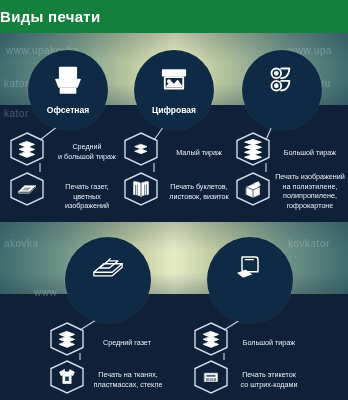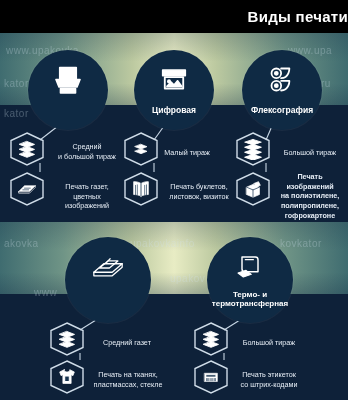--- a/index.html
+++ b/index.html
@@ -13,22 +13,22 @@
     position: relative;
     width: 348px; height: 400px;
     background: #0e2139;
     overflow: hidden;
   }
 
   
   .titlebar {
     position: absolute; left: 0; top: 0;
     width: 348px; height: 33px;
-    background: #000000;
-    display: flex; align-items: center; justify-content: flex-end;
+    background: #15803d;
+    display: flex; align-items: center; justify-content: flex-start;
   }
   .titlebar .title {
     color: #ffffff;
     font-size: 15px;
     font-weight: bold;
     letter-spacing: .3px;
   }
 
   
   .band {
@@ -112,21 +112,21 @@
   </div>
 
   <div id="watermark-layer">
       <div class="wm" style="left: 6px; top: 45px;">www.upakovka</div>
       <div class="wm" style="left: 288px; top: 45px;">www.upa</div>
       <div class="wm" style="left: 4px; top: 78px;">kator.ru</div>
       <div class="wm" style="left: 305px; top: 78px;">tor.ru</div>
       <div class="wm" style="left: 4px; top: 108px;">kator</div>
       <div class="wm" style="left: 4px; top: 238px; text-align: right;">akovka</div>
       <div class="wm" style="left: 130px; top: 238px;">upakovkainfo</div>
-      <div class="wm" style="left: 280px; top: 238px;">kovkator</div>
+      <div class="wm" style="left: 288px; top: 238px;">kovkator</div>
       <div class="wm" style="left: 34px; top: 273px; margin-top: 14px;">www</div>
       <div class="wm" style="left: 170px; top: 273px; text-align: right;">upakov</div>
     </div>
 
   <svg class="conn" viewBox="0 0 348 400">
 
     <line x1="58" y1="126" x2="40" y2="140"></line>
     <line x1="40" y1="163" x2="40" y2="172"></line>
 
     <line x1="164" y1="126" x2="154" y2="140"></line>
@@ -144,20 +144,21 @@
 
   <div id="nodes">
       <div class="circle" style="left: 28px; top: 50px; width: 80px; height: 80px;">
         <div class="ic">
           <svg width="36" height="36" viewBox="0 0 48 48" fill="none" stroke="#ffffff" stroke-width="2.2" stroke-linejoin="round" stroke-linecap="round">
             <rect x="13" y="6" width="22" height="15" fill="#fff" stroke="#fff"></rect>
             <path d="M8 22h32l-4 10H12z" fill="#fff" stroke="#fff"></path>
             <path d="M14 34h20v6H14z" fill="#fff" stroke="#fff"></path>
           </svg>
         </div>
+        <div class="clabel">Офсетная</div>
       </div>
       <div class="hexwrap" style="left: 10px; top: 132px; width: 34px; height: 34px; position: absolute;">
         <svg class="hex" width="34" height="34" viewBox="0 0 34 34">
           <polygon class="hout" points="17,1 33,8.5 33,25.5 17,33 1,25.5 1,8.5"></polygon>
         </svg>
         <div style="position:absolute;left:0;top:0;width:34px;height:34px;display:flex;align-items:center;justify-content:center">
           <svg width="22" height="20" viewBox="0 0 48 48" fill="none" stroke="#ffffff" stroke-width="2.2" stroke-linejoin="round" stroke-linecap="round">
             <path d="M24 6l18 7-18 7-18-7z" fill="#fff" stroke="#fff"></path>
             <path d="M24 18l18 7-18 7-18-7z" fill="#fff" stroke="#fff"></path>
             <path d="M24 30l18 7-18 7-18-7z" fill="#fff" stroke="#fff"></path>
@@ -195,21 +196,21 @@
         <svg class="hex" width="34" height="34" viewBox="0 0 34 34">
           <polygon class="hout" points="17,1 33,8.5 33,25.5 17,33 1,25.5 1,8.5"></polygon>
         </svg>
         <div style="position:absolute;left:0;top:0;width:34px;height:34px;display:flex;align-items:center;justify-content:center">
           <svg width="22" height="16" viewBox="0 0 48 48" fill="none" stroke="#ffffff" stroke-width="2.2" stroke-linejoin="round" stroke-linecap="round">
             <path d="M24 10l18 7-18 7-18-7z" fill="#fff" stroke="#fff"></path>
             <path d="M24 24l18 7-18 7-18-7z" fill="#fff" stroke="#fff"></path>
           </svg>
         </div>
       </div>
-      <div class="dtext" style="left: 156px; top: 148px; width: 62px; white-space: pre-line;">Малый тираж</div>
+      <div class="dtext" style="left: 168px; top: 148px; width: 62px; white-space: pre-line;">Малый тираж</div>
       <div class="hexwrap" style="left: 124px; top: 172px; width: 34px; height: 34px; position: absolute;">
         <svg class="hex" width="34" height="34" viewBox="0 0 34 34">
           <polygon class="hout" points="17,1 33,8.5 33,25.5 17,33 1,25.5 1,8.5"></polygon>
         </svg>
         <div style="position:absolute;left:0;top:0;width:34px;height:34px;display:flex;align-items:center;justify-content:center">
           <svg width="22" height="22" viewBox="0 0 48 48" fill="none" stroke="#ffffff" stroke-width="2.2" stroke-linejoin="round" stroke-linecap="round">
             <path d="M24 12c-4-3-10-4-16-4v28c6 0 12 1 16 4z" fill="#fff" stroke="#fff" stroke-width="1.6"></path>
             <path d="M24 12c4-3 10-4 16-4v28c-6 0-12 1-16 4z" fill="#fff" stroke="#fff" stroke-width="1.6"></path>
             <path d="M24 12v28" stroke="#17334f" stroke-width="1.8"></path>
             <path d="M12 16v20M16 15v21M32 16v20M36 15v21" stroke="#17334f" stroke-width="1.4"></path>
@@ -222,21 +223,20 @@
         <div class="ic">
           <svg width="33" height="33" viewBox="0 0 48 48" fill="none" stroke="#ffffff" stroke-width="2.2" stroke-linejoin="round" stroke-linecap="round">
             <circle cx="15" cy="15" r="7" stroke="#fff" stroke-width="2.6"></circle>
             <circle cx="15" cy="15" r="2.4" fill="#fff"></circle>
             <path d="M22 8h12c0 0 0 14-12 14" stroke="#fff" stroke-width="2.6"></path>
             <circle cx="15" cy="33" r="7" stroke="#fff" stroke-width="2.6"></circle>
             <circle cx="15" cy="33" r="2.4" fill="#fff"></circle>
             <path d="M22 26h12c0 0 0 14-12 14" stroke="#fff" stroke-width="2.6"></path>
           </svg>
         </div>
-        <div class="clabel">Флексография</div>
       </div>
       <div class="hexwrap" style="left: 236px; top: 132px; width: 34px; height: 34px; position: absolute;">
         <svg class="hex" width="34" height="34" viewBox="0 0 34 34">
           <polygon class="hout" points="17,1 33,8.5 33,25.5 17,33 1,25.5 1,8.5"></polygon>
         </svg>
         <div style="position:absolute;left:0;top:0;width:34px;height:34px;display:flex;align-items:center;justify-content:center">
           <svg width="22" height="22" viewBox="0 0 48 48" fill="none" stroke="#ffffff" stroke-width="2.2" stroke-linejoin="round" stroke-linecap="round">
             <path d="M24 3l18 6-18 6-18-6z" fill="#fff" stroke="#fff"></path>
             <path d="M24 14l18 6-18 6-18-6z" fill="#fff" stroke="#fff"></path>
             <path d="M24 25l18 6-18 6-18-6z" fill="#fff" stroke="#fff"></path>
@@ -251,21 +251,21 @@
         </svg>
         <div style="position:absolute;left:0;top:0;width:34px;height:34px;display:flex;align-items:center;justify-content:center">
           <svg width="22" height="22" viewBox="0 0 48 48" fill="none" stroke="#ffffff" stroke-width="2.2" stroke-linejoin="round" stroke-linecap="round">
             <path d="M10 20l14-6 14 6v16l-14 6-14-6z" fill="#fff" stroke="#fff" stroke-width="1.6"></path>
             <path d="M10 20l14 6 14-6" fill="none" stroke="#17334f" stroke-width="1.6"></path>
             <path d="M24 26v16" stroke="#17334f" stroke-width="1.6"></path>
             <path d="M26 12l10-4 4 8-10 4z" fill="#fff" stroke="#fff" stroke-width="1.6"></path>
           </svg>
         </div>
       </div>
-      <div class="dtext" style="left: 274px; top: 172px; width: 72px; white-space: pre-line; font-weight: bold;">Печать изображений
+      <div class="dtext" style="left: 274px; top: 172px; width: 72px; white-space: pre-line;">Печать изображений
 на полиэтилене,
 полипропилене,
 гофрокартоне</div>
       <div class="circle" style="left: 65px; top: 237px; width: 86px; height: 86px;">
         <div class="ic">
           <svg width="44" height="34" viewBox="0 0 48 48" fill="none" stroke="#ffffff" stroke-width="2.2" stroke-linejoin="round" stroke-linecap="round">
             <path d="M4 30l14-12h26l-14 12z" stroke="#fff" stroke-width="1.8"></path>
             <path d="M4 30v5l26 0 14-12v-5" stroke="#fff" stroke-width="1.8"></path>
             <path d="M12 24l12-10h14L26 24z" stroke="#fff" stroke-width="1.8"></path>
             <path d="M22 16l5-5" stroke="#fff" stroke-width="1.8"></path>
@@ -299,22 +299,20 @@
       <div class="dtext" style="left: 92px; top: 370px; width: 72px; white-space: pre-line;">Печать на тканях,
 пластмассах, стекле</div>
       <div class="circle wide" style="left: 207px; top: 237px; width: 86px; height: 86px;">
         <div class="ic">
           <svg width="32" height="36" viewBox="0 0 48 48" fill="none" stroke="#ffffff" stroke-width="2.2" stroke-linejoin="round" stroke-linecap="round">
             <path d="M12 6h20c3 0 4 2 4 4v18H16c-3 0-4-2-4-4z" stroke="#fff" stroke-width="2.2"></path>
             <path d="M17 10h12" stroke="#fff" stroke-width="2"></path>
             <path d="M6 30l12-4 8 6-12 4z" fill="#fff" stroke="#fff" stroke-width="1.6"></path>
           </svg>
         </div>
-        <div class="clabel">Термо-
-и термотрансферная</div>
       </div>
       <div class="hexwrap" style="left: 194px; top: 322px; width: 34px; height: 34px; position: absolute;">
         <svg class="hex" width="34" height="34" viewBox="0 0 34 34">
           <polygon class="hout" points="17,1 33,8.5 33,25.5 17,33 1,25.5 1,8.5"></polygon>
         </svg>
         <div style="position:absolute;left:0;top:0;width:34px;height:34px;display:flex;align-items:center;justify-content:center">
           <svg width="22" height="20" viewBox="0 0 48 48" fill="none" stroke="#ffffff" stroke-width="2.2" stroke-linejoin="round" stroke-linecap="round">
             <path d="M24 6l18 7-18 7-18-7z" fill="#fff" stroke="#fff"></path>
             <path d="M24 18l18 7-18 7-18-7z" fill="#fff" stroke="#fff"></path>
             <path d="M24 30l18 7-18 7-18-7z" fill="#fff" stroke="#fff"></path>

